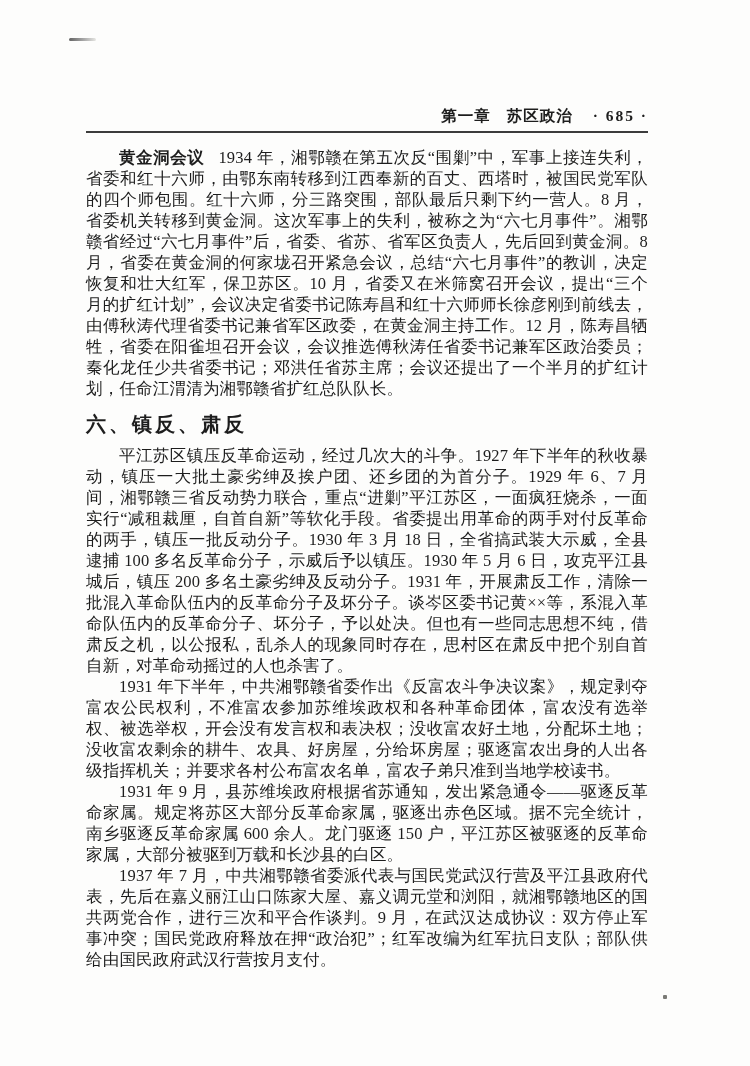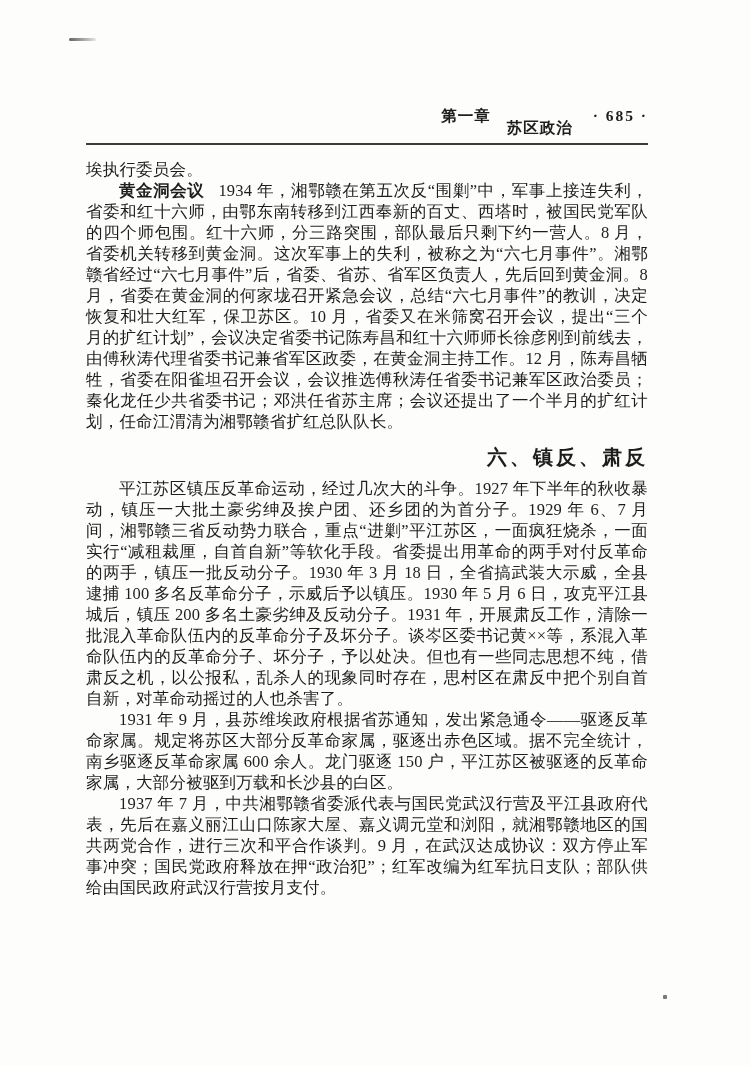--- a/index.html
+++ b/index.html
@@ -24,21 +24,21 @@
   }
   .running-head {
     display: flex;
     justify-content: flex-end;
     align-items: flex-start;
     font-weight: 700;
     font-size: 15.5px;
     line-height: 20px;
     letter-spacing: 1px;
   }
-  .running-head .sep-gap { margin-left: 16px; margin-top: 12px; }
+  .running-head .sep-gap { margin-left: 16px; }
   .running-head .num-gap { margin-left: 20px; letter-spacing: 2px; }
   .rule {
     height: 2px;
     background: #3c3c3c;
     margin-top: 5px;
     margin-bottom: 14px;
   }
   p.body-par {
     margin: 0;
     font-size: 16.5px;
@@ -46,21 +46,21 @@
     text-align: justify;
     text-indent: 2em;
     letter-spacing: 0.2px;
   }
   p.no-indent { text-indent: 0; }
   .term {
     font-weight: 700;
     margin-right: 0.85em;
   }
   h3.section-heading {
-    text-align: right;
+    text-align: left;
     font-size: 20px;
     font-weight: 700;
     line-height: 26px;
     margin: 12px 0 8px 0;
     letter-spacing: 3px;
   }
   .artifact-dash {
     position: absolute;
     left: 69px;
     top: 38px;
@@ -89,27 +89,27 @@
   <div class="content">
 
     <div class="running-head">
       <span>第一章</span>
       <span class="sep-gap">苏区政治</span>
       <span class="num-gap">· 685 ·</span>
     </div>
 
     <div class="rule"></div>
 
-    <p class="body-par no-indent">埃执行委员会。</p>
 
     <p class="body-par"><span class="term">黄金洞会议</span><span>1934 年，湘鄂赣在第五次反“围剿”中，军事上接连失利，省委和红十六师，由鄂东南转移到江西奉新的百丈、西塔时，被国民党军队的四个师包围。红十六师，分三路突围，部队最后只剩下约一营人。8 月，省委机关转移到黄金洞。这次军事上的失利，被称之为“六七月事件”。湘鄂赣省经过“六七月事件”后，省委、省苏、省军区负责人，先后回到黄金洞。8 月，省委在黄金洞的何家垅召开紧急会议，总结“六七月事件”的教训，决定恢复和壮大红军，保卫苏区。10 月，省委又在米筛窝召开会议，提出“三个月的扩红计划”，会议决定省委书记陈寿昌和红十六师师长徐彦刚到前线去，由傅秋涛代理省委书记兼省军区政委，在黄金洞主持工作。12 月，陈寿昌牺牲，省委在阳雀坦召开会议，会议推选傅秋涛任省委书记兼军区政治委员；秦化龙任少共省委书记；邓洪任省苏主席；会议还提出了一个半月的扩红计划，任命江渭清为湘鄂赣省扩红总队队长。</span></p>
 
     <h3 class="section-heading">六、镇反、肃反</h3>
     <p class="body-par">平江苏区镇压反革命运动，经过几次大的斗争。1927 年下半年的秋收暴动，镇压一大批土豪劣绅及挨户团、还乡团的为首分子。1929 年 6、7 月间，湘鄂赣三省反动势力联合，重点“进剿”平江苏区，一面疯狂烧杀，一面实行“减租裁厘，自首自新”等软化手段。省委提出用革命的两手对付反革命的两手，镇压一批反动分子。1930 年 3 月 18 日，全省搞武装大示威，全县逮捕 100 多名反革命分子，示威后予以镇压。1930 年 5 月 6 日，攻克平江县城后，镇压 200 多名土豪劣绅及反动分子。1931 年，开展肃反工作，清除一批混入革命队伍内的反革命分子及坏分子。谈岑区委书记黄××等，系混入革命队伍内的反革命分子、坏分子，予以处决。但也有一些同志思想不纯，借肃反之机，以公报私，乱杀人的现象同时存在，思村区在肃反中把个别自首自新，对革命动摇过的人也杀害了。</p>
 
+    <p class="body-par">1931 年下半年，中共湘鄂赣省委作出《反富农斗争决议案》，规定剥夺富农公民权利，不准富农参加苏维埃政权和各种革命团体，富农没有选举权、被选举权，开会没有发言权和表决权；没收富农好土地，分配坏土地；没收富农剩余的耕牛、农具、好房屋，分给坏房屋；驱逐富农出身的人出各级指挥机关；并要求各村公布富农名单，富农子弟只准到当地学校读书。</p>
 
     <p class="body-par">1931 年 9 月，县苏维埃政府根据省苏通知，发出紧急通令——驱逐反革命家属。规定将苏区大部分反革命家属，驱逐出赤色区域。据不完全统计，南乡驱逐反革命家属 600 余人。龙门驱逐 150 户，平江苏区被驱逐的反革命家属，大部分被驱到万载和长沙县的白区。</p>
 
     <p class="body-par">1937 年 7 月，中共湘鄂赣省委派代表与国民党武汉行营及平江县政府代表，先后在嘉义丽江山口陈家大屋、嘉义调元堂和浏阳，就湘鄂赣地区的国共两党合作，进行三次和平合作谈判。9 月，在武汉达成协议：双方停止军事冲突；国民党政府释放在押“政治犯”；红军改编为红军抗日支队；部队供给由国民政府武汉行营按月支付。</p>
 
   </div>
 
   <div class="artifact-speck"></div>
 
 </div>

